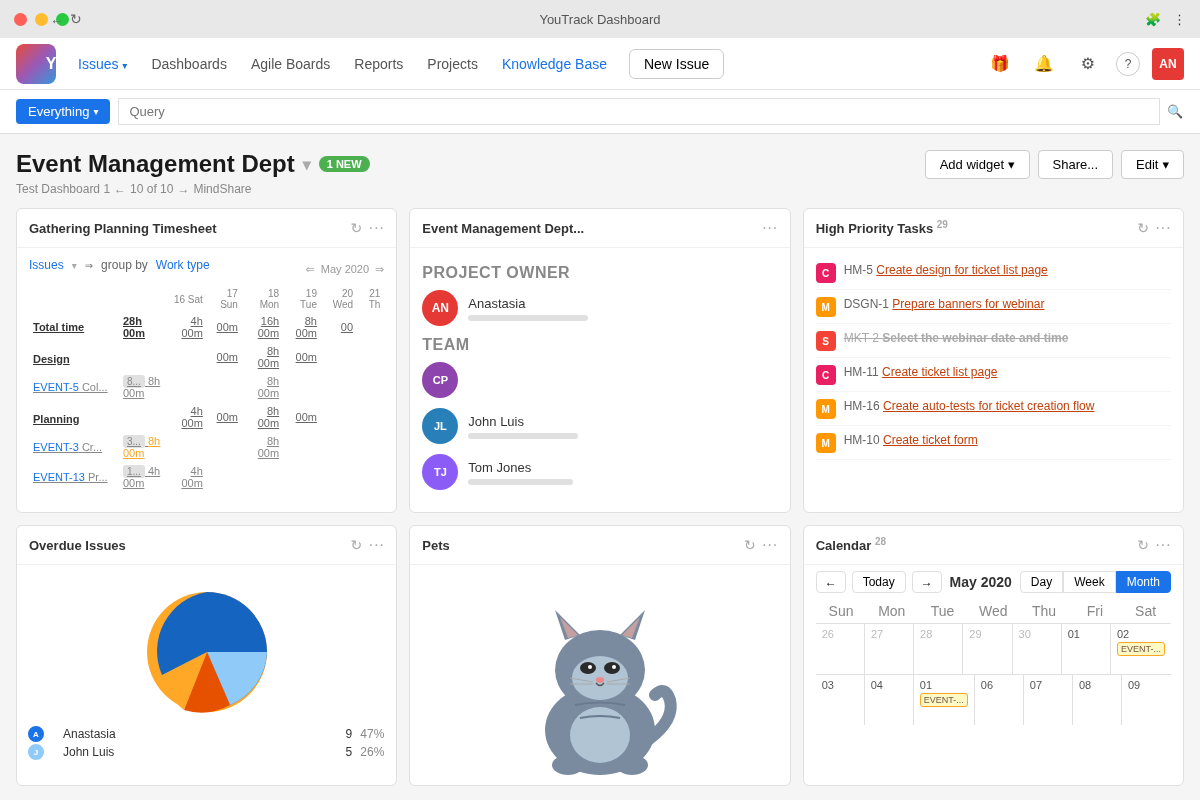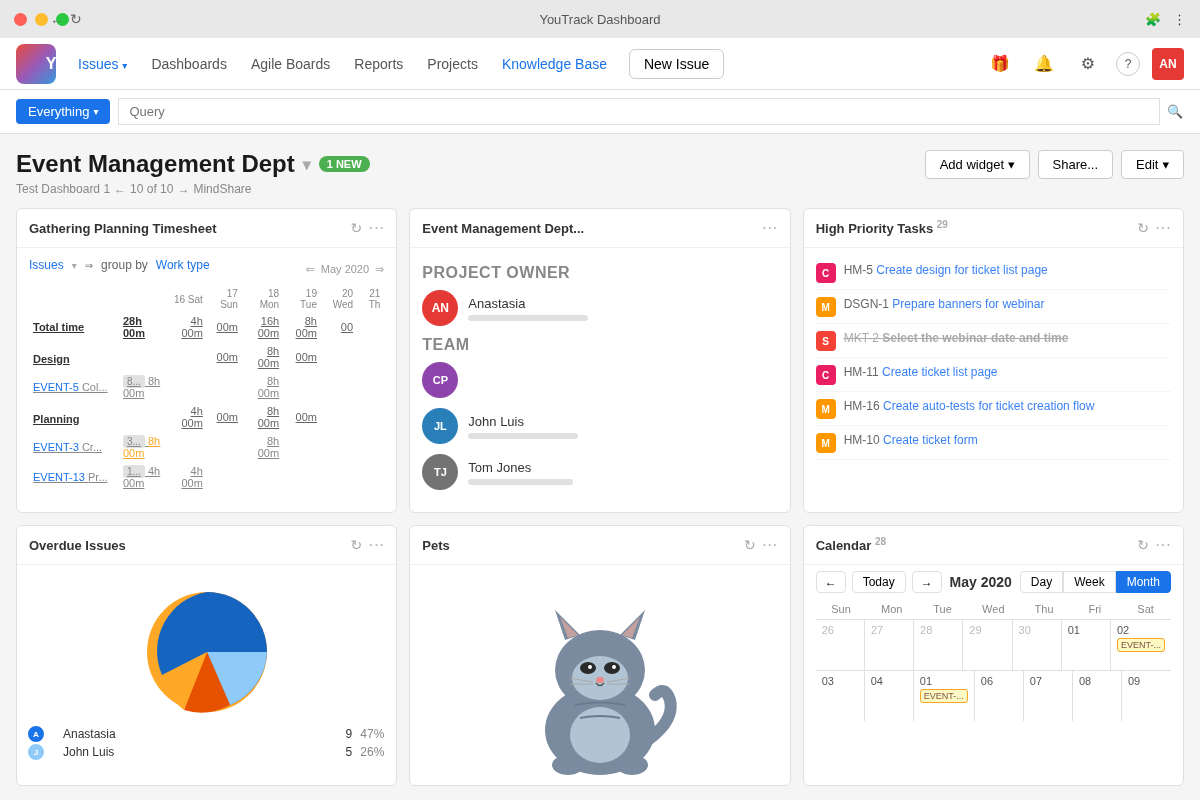--- a/index.html
+++ b/index.html
@@ -82,21 +82,21 @@
     
     .priority-widget { grid-column: 3 / 4; }
     .priority-content { padding: 8px 12px; }
     .priority-item { display: flex; align-items: flex-start; gap: 8px; padding: 6px 0; border-bottom: 1px solid #f5f5f5; }
     .priority-badge { width: 20px; height: 20px; border-radius: 4px; display: flex; align-items: center; justify-content: center; font-size: 10px; font-weight: bold; color: white; flex-shrink: 0; margin-top: 1px; }
     .badge-c { background: #e91e63; }
     .badge-m { background: #ff9800; }
     .badge-s { background: #f44336; }
     .priority-text { font-size: 12px; color: #333; line-height: 1.4; }
     .priority-id { color: #666; font-weight: 500; }
-    .priority-desc { color: #3b82f6; }
+    .priority-desc { color: #c2410c; text-decoration: underline; }
     .priority-desc.strikethrough { text-decoration: line-through; color: #aaa; font-weight: bold; }
 
     
     .overdue-widget { grid-column: 1 / 2; grid-row: 2; }
     .overdue-content { padding: 12px; display: flex; flex-direction: column; align-items: center; }
     .legend { width: 100%; font-size: 12px; }
     .legend-item { display: flex; align-items: center; gap: 8px; margin-bottom: 4px; }
     .legend-name { flex: 1; color: #333; }
     .legend-count { color: #333; font-weight: 500; }
     .legend-pct { color: #888; }
@@ -110,21 +110,21 @@
     .cal-nav-btn { padding: 3px 8px; border: 1px solid #e0e0e0; border-radius: 4px; background: white; cursor: pointer; font-size: 12px; }
     .cal-today { padding: 3px 10px; border: 1px solid #e0e0e0; border-radius: 4px; background: white; cursor: pointer; font-size: 12px; }
     .cal-month { font-size: 14px; font-weight: 600; flex: 1; text-align: center; color: #333; }
     .cal-view-btns { display: flex; }
     .cal-view-btn { padding: 3px 10px; border: 1px solid #e0e0e0; background: white; font-size: 12px; cursor: pointer; }
     .cal-view-btn.active { background: #1a73e8; color: white; border-color: #1a73e8; }
     .cal-view-btn:first-child { border-radius: 4px 0 0 4px; }
     .cal-view-btn:last-child { border-radius: 0 4px 4px 0; }
     .calendar-grid { padding: 0 12px 8px; }
     .cal-day-headers { display: grid; grid-template-columns: repeat(7, 1fr); text-align: center; }
-    .cal-day-header { font-size: 11px; color: #888; padding: 4px 0; }
+    .cal-day-header { font-size: 14px; color: #888; padding: 4px 0; }
     .cal-week { display: grid; grid-template-columns: repeat(7, 1fr); border-top: 1px solid #e0e0e0; }
     .cal-day { padding: 4px 6px; font-size: 11px; border-right: 1px solid #e0e0e0; min-height: 50px; }
     .cal-day:last-child { border-right: none; }
     .cal-day-num { color: #555; }
     .cal-day-num.other-month { color: #bbb; }
     .cal-event { background: #fff9c4; border: 1px solid #f9a825; border-radius: 3px; font-size: 9px; padding: 1px 3px; color: #795548; margin-top: 2px; overflow: hidden; white-space: nowrap; }
 
     
     .avatar-face { width: 36px; height: 36px; border-radius: 50%; display: flex; align-items: center; justify-content: center; font-size: 11px; font-weight: 600; color: white; flex-shrink: 0; }
 
@@ -335,21 +335,21 @@
           <div class="avatar-face" style="background:#8e44ad;">CP</div>
         </div>
         <div class="member-row">
           <div class="avatar-face" style="background:#2980b9;">JL</div>
           <div class="member-info">
             <div class="member-name">John Luis</div>
             <div style="height:6px; background:#e0e0e0; border-radius:3px; margin-top:4px; width:110px;"></div>
           </div>
         </div>
         <div class="member-row">
-          <div class="avatar-face" style="background:#737373;">TJ</div>
+          <div class="avatar-face" style="background:#8b5cf6;">TJ</div>
           <div class="member-info">
             <div class="member-name">Tom Jones</div>
             <div style="height:6px; background:#e0e0e0; border-radius:3px; margin-top:4px; width:105px;"></div>
           </div>
         </div>
       </div>
     </div>
 
     <div class="widget priority-widget">
       <div class="widget-header">

